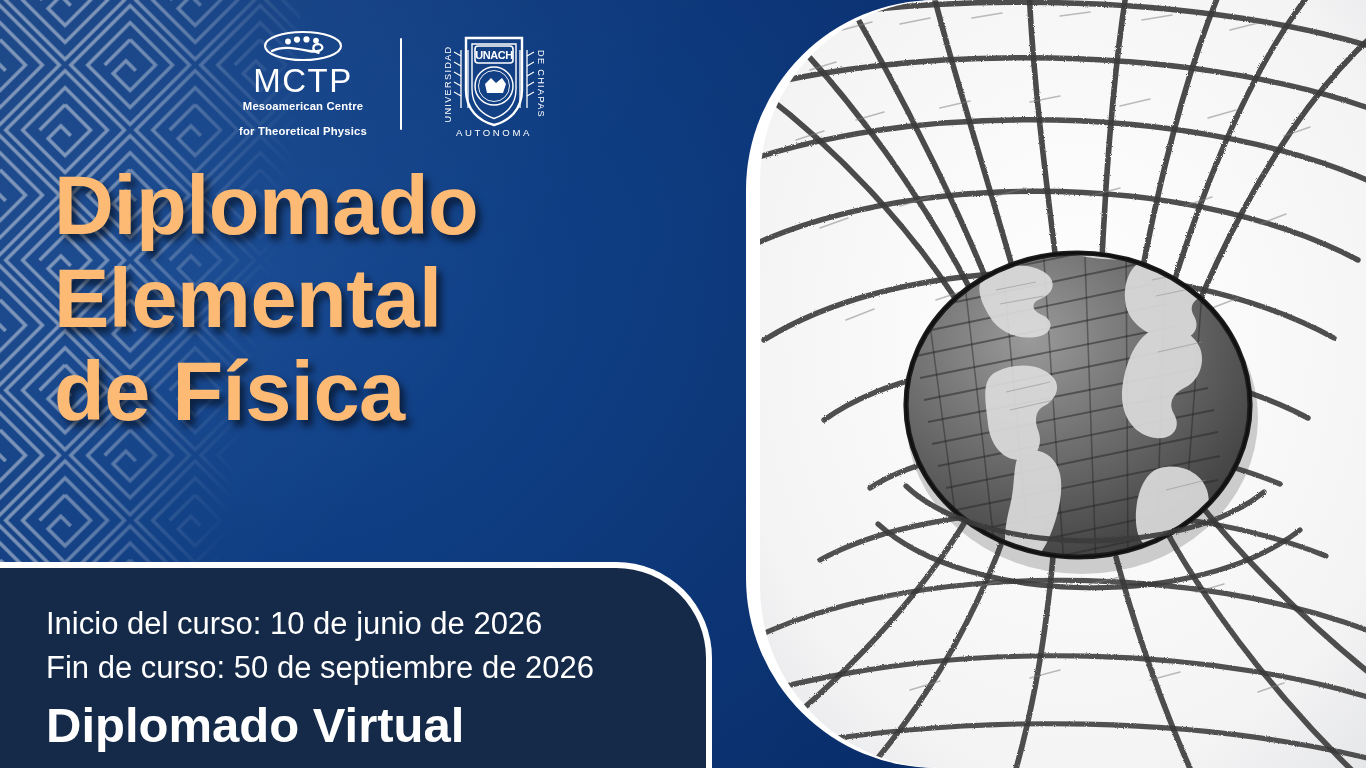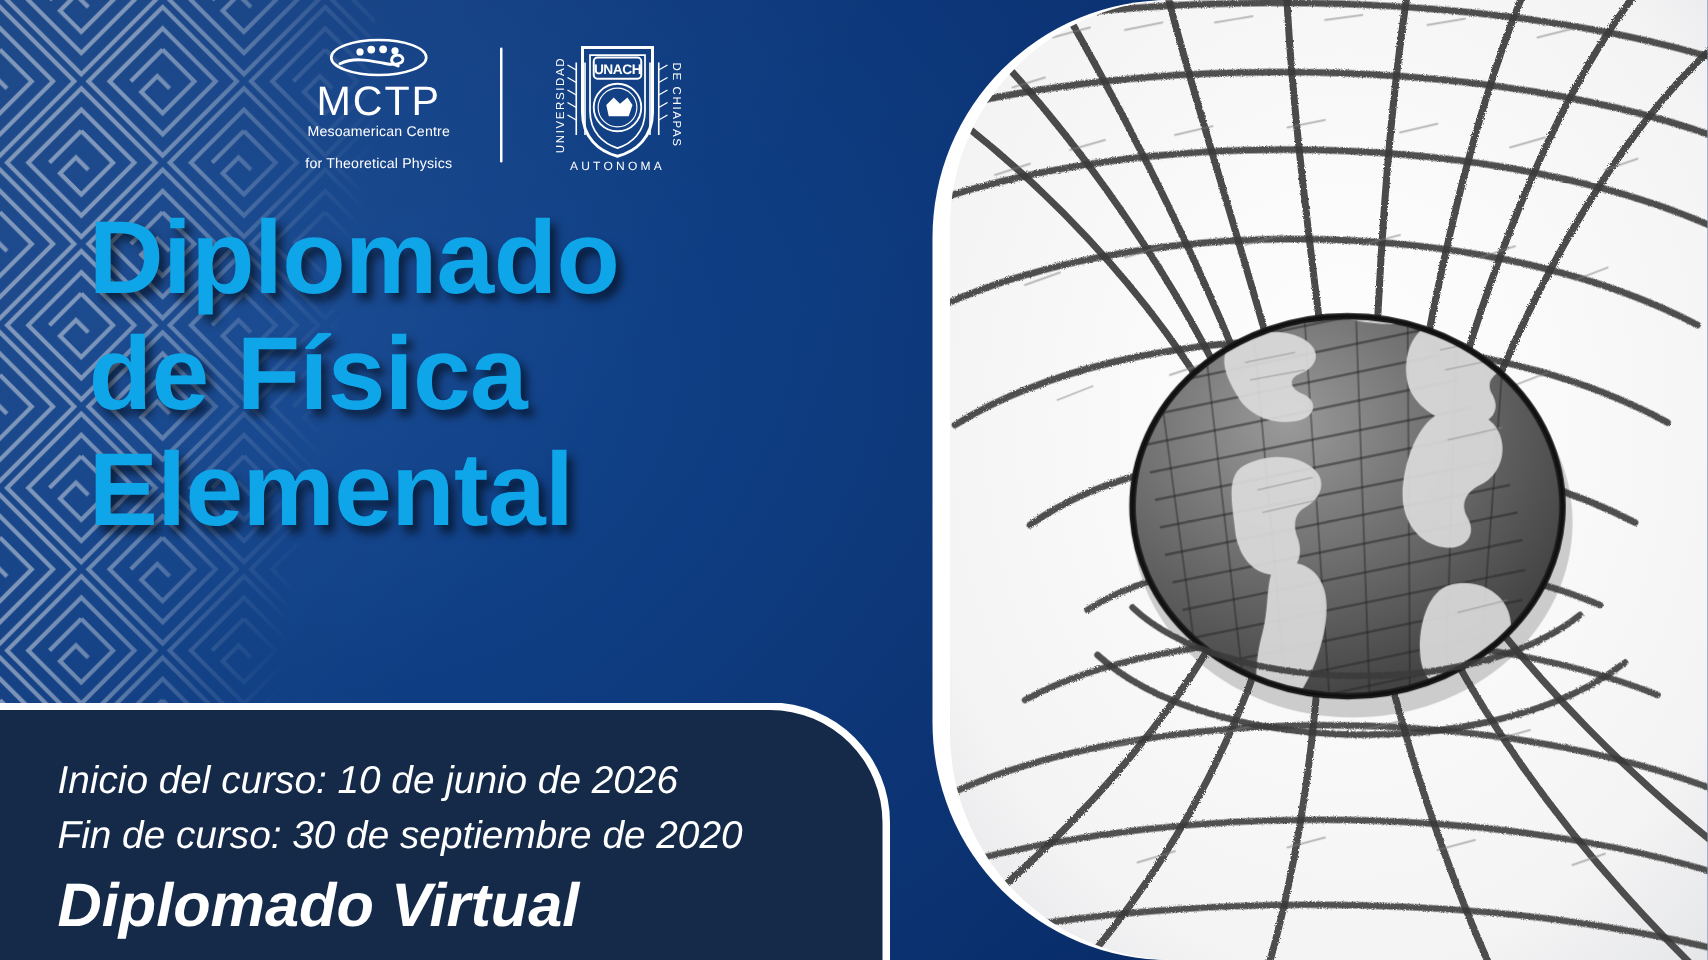--- a/index.html
+++ b/index.html
@@ -68,41 +68,41 @@
     letter-spacing: 1.5px;
     font-weight: 400;
     line-height: 1.02;
     margin-top: 1px;
   }
   .mctp-sub {
     color: #ffffff;
     font-size: 11.3px;
     line-height: 1.22;
     text-align: center;
-    font-weight: 400;
+    font-weight: 700;
     margin-top: 2px;
     letter-spacing: 0.15px;
   }
   .logo-divider {
     width: 2px;
     height: 92px;
     background: #ffffff;
     margin: 0 36px 0 22px;
     border-radius: 1px;
   }
   .unach-block { width: 112px; display: flex; justify-content: center; }
 
   
   .title {
     position: absolute;
-    left: 71px;
+    left: 54px;
     top: 160px;
     width: 640px;
     z-index: 6;
-    color: #0ea5e9;
+    color: #fdba74;
     font-size: 83px;
     font-weight: 700;
     line-height: 1.12;
     letter-spacing: -0.5px;
     text-shadow: 5px 6px 7px rgba(0,0,0,0.55);
   }
   .title .tline { display: block; white-space: nowrap; }
 
   
   .info-panel {
@@ -117,21 +117,20 @@
     border-left: none;
     border-top-right-radius: 96px;
     box-sizing: border-box;
     z-index: 7;
   }
   .info-inner {
     position: absolute;
     left: 60px;
     top: 34px;
     right: 30px;
-    font-style: italic;
   }
   .info-line {
     color: #ffffff;
     font-size: 31px;
     line-height: 1.42;
     font-weight: 400;
     white-space: nowrap;
   }
   .info-strong {
     color: #ffffff;
@@ -233,22 +232,22 @@
         <circle cx="53" cy="58" r="15.5" fill="none" stroke="#ffffff" stroke-width="0.9"></circle>
         <path d="M44 56 l6 -6 l5 5 l6 -5 l4 6 l-3 9 h-16 z" fill="#ffffff"></path>
 
         <text x="53" y="108" fill="#ffffff" font-family="Liberation Sans, sans-serif" font-size="9.6" letter-spacing="2.6" text-anchor="middle">AUTONOMA</text>
       </svg>
     </div>
   </div>
 
   <div class="title">
     <span class="tline">Diplomado</span>
+    <span class="tline">Elemental</span>
     <span class="tline">de Física</span>
-    <span class="tline">Elemental</span>
   </div>
 
   <div class="art-wrap">
     <div class="art-white"></div>
     <div class="art-clip">
       <svg class="art-svg" viewBox="0 0 606 768" preserveAspectRatio="xMidYMid slice" aria-hidden="true">
         <defs>
           <radialGradient id="bgGrad" cx="52%" cy="44%" r="78%">
             <stop offset="0%" stop-color="#ffffff"></stop>
             <stop offset="72%" stop-color="#f4f4f5"></stop>
@@ -371,18 +370,18 @@
           <path d="M146 486 C 220 556, 420 560, 504 492"></path>
           <path d="M118 524 C 208 606, 438 610, 540 530"></path>
         </g>
       </svg>
     </div>
   </div>
 
   <div class="info-panel">
     <div class="info-inner">
       <div class="info-line">Inicio del curso: 10 de junio de 2026</div>
-      <div class="info-line">Fin de curso: 30 de septiembre de 2020</div>
+      <div class="info-line">Fin de curso: 50 de septiembre de 2026</div>
       <div class="info-strong">Diplomado Virtual</div>
     </div>
   </div>
 
 </div>
 
 </body></html>

